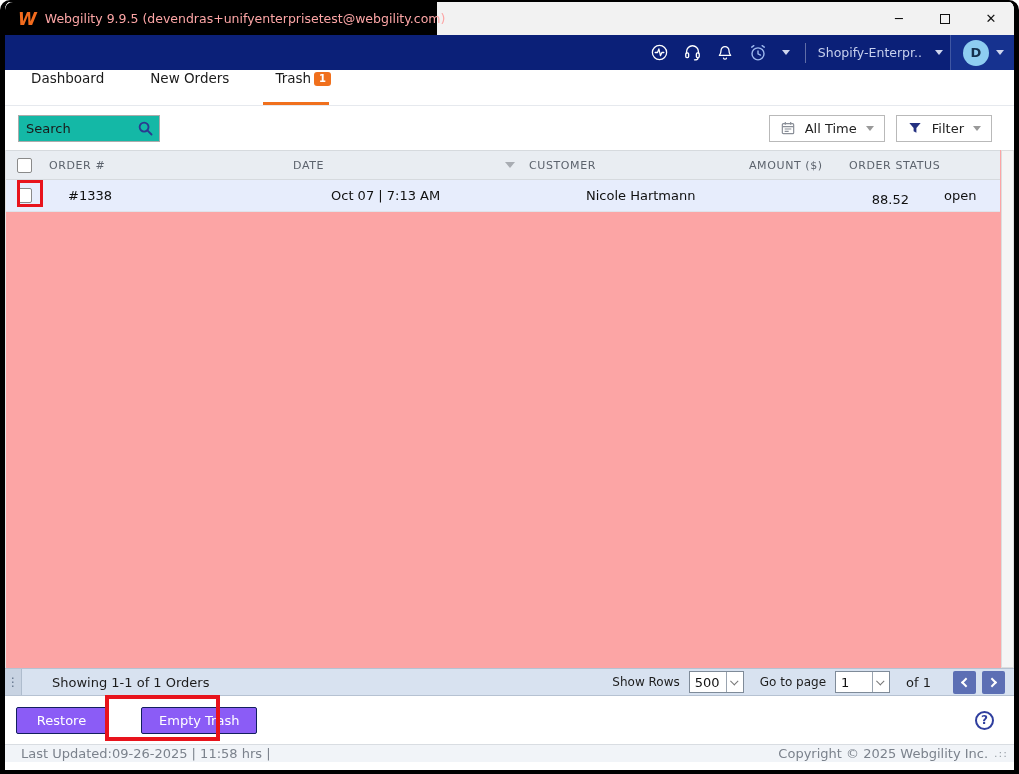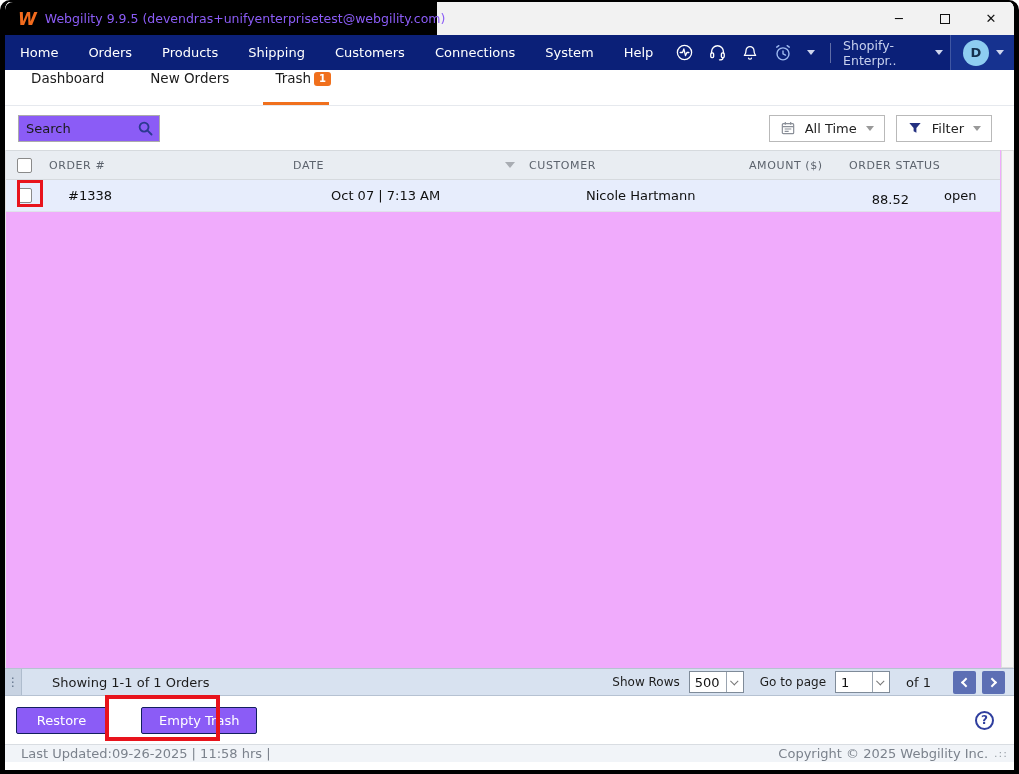--- a/index.html
+++ b/index.html
@@ -6,21 +6,21 @@
   html,body { background:#fff; font-family:"DejaVu Sans","Liberation Sans",sans-serif; }
   .window{
     position:relative; width:1019px; height:774px;
     border:solid #000; border-width:2px 5px 4px 5px;
     border-radius:10px 10px 0 0; overflow:hidden; background:#fff;
   }
   
   .titlebar{ height:33px; display:flex; background:#f2f2f2; }
   .tb-dark{ width:432px; background:#000; color:#fff; display:flex; align-items:center; gap:9px; padding-left:13px; border-top-left-radius:8px; }
   .logo{ color:#f26b1d; font-weight:bold; font-style:italic; font-size:17px; letter-spacing:-1px; }
-  .tb-title{ font-size:12.5px; color:#8b5cf6; white-space:nowrap; }
+  .tb-title{ font-size:12.5px; color:#fca5a5; white-space:nowrap; }
   .tb-light{ flex:1; display:flex; justify-content:flex-end; align-items:stretch; }
   .wc{ width:46px; display:flex; align-items:center; justify-content:center; color:#111; font-size:13px; cursor:default; }
   .maxbox{ width:10px; height:10px; border:1.2px solid #111; display:inline-block; }
   
   .navbar{ height:35px; background:#0b2078; display:flex; align-items:stretch; color:#fff; }
   .nav-left{ display:flex; align-items:center; }
   .nav-item{ padding:0 15px; font-size:13px; color:#fff; display:flex; align-items:center; height:100%; cursor:pointer; }
   .nav-right{ margin-left:auto; display:flex; align-items:center; }
   .nav-icon{ display:flex; align-items:center; justify-content:center; padding:0 7px; height:100%; cursor:pointer; }
   .caret{ width:0; height:0; border-left:4px solid transparent; border-right:4px solid transparent; border-top:5px solid #cfd6ee; display:inline-block; }
@@ -28,28 +28,28 @@
   .store-label{ font-size:12.5px; color:#c7d0ee; padding:0 6px 0 4px; cursor:pointer; }
   .avatar-wrap{ background:#16328f; border-left:1px solid rgba(255,255,255,.18); height:100%; display:flex; align-items:center; padding:0 10px 0 12px; gap:7px; cursor:pointer; }
   .avatar{ width:26px; height:26px; border-radius:50%; background:#8ecdf1; color:#15314e; font-size:13px; font-weight:bold; display:flex; align-items:center; justify-content:center; }
   
   .tabbar{ height:36px; background:#fff; display:flex; align-items:stretch; padding-left:12px; border-bottom:1px solid #e6e9ee; }
   .tab{ position:relative; display:flex; align-items:flex-start; padding:0 14px; margin-right:18px; font-size:13.5px; color:#1b1b1b; cursor:pointer; }
   .tab .badge{ position:absolute; top:2px; right:-6px; background:#f0701d; color:#fff; font-size:10px; font-weight:bold; padding:1px 5px; border-radius:3px; line-height:12px; }
   .tab.active .underline{ position:absolute; left:2px; right:-4px; bottom:0; height:3px; background:#f0701d; }
   
   .toolbar{ height:44px; background:#fff; display:flex; align-items:center; padding:0 22px 0 13px; }
-  .searchbox{ width:142px; height:27px; border:1px solid #ababab; background:#8b5cf6; display:flex; align-items:center; padding:0 5px 0 7px; }
+  .searchbox{ width:142px; height:27px; border:1px solid #ababab; background:#14b8a6; display:flex; align-items:center; padding:0 5px 0 7px; }
   .searchbox input{ border:none; outline:none; flex:1; width:90px; font-size:13px; color:#1a1a1a; font-family:inherit; background:transparent; }
   .searchbox input::placeholder{ color:#1a1a1a; opacity:1; }
   .tb-spacer{ flex:1; }
   .drop-btn{ height:27px; border:1px solid #b9b9b9; background:#fff; display:flex; align-items:center; gap:9px; padding:0 10px; font-size:13px; color:#222; margin-left:11px; cursor:pointer; }
   .drop-caret{ width:0; height:0; border-left:4px solid transparent; border-right:4px solid transparent; border-top:5px solid #999; }
   
-  .tableband{ height:518px; background:#f0abfc; position:relative; border-left:1px solid #e3e3e3; }
+  .tableband{ height:518px; background:#fca5a5; position:relative; border-left:1px solid #e3e3e3; }
   .scrolltrack{ position:absolute; top:0; right:0; bottom:0; width:13px; background:#f5f5f5; border:1px solid #dddddd; }
   .tgrid{ display:grid; grid-template-columns:37px 244px 236px 220px 100px 1fr; align-items:center; margin-right:14px; }
   .thead{ height:30px; background:#e9edf2; border-top:1px solid #d6dade; border-bottom:1px solid #d6dade; }
   .th{ font-size:11px; color:#5c636d; letter-spacing:.6px; padding-left:6px; display:flex; align-items:center; }
   .th.sortable{ justify-content:space-between; padding-right:8px; }
   .sort-caret{ width:0; height:0; border-left:5px solid transparent; border-right:5px solid transparent; border-top:6px solid #a9adb3; }
   .trow{ height:32px; background:#e7edfc; border-bottom:1px solid #dfe3ea; font-size:13px; color:#101010;gap:19px; }
   .td{ padding-left:6px; }
   .td.amount{ text-align:right; padding-right:10px;margin-top:8px; }
   .cbcell{ display:flex; justify-content:center; }
@@ -98,30 +98,20 @@
     <div class="tb-light">
       <span class="wc">─</span>
       <span class="wc">
           <span class="maxbox"></span>
         </span>
       <span class="wc">✕</span>
     </div>
   </div>
 
   <div class="navbar">
-    <div class="nav-left">
-      <span class="nav-item">Home</span>
-      <span class="nav-item">Orders</span>
-      <span class="nav-item">Products</span>
-      <span class="nav-item">Shipping</span>
-      <span class="nav-item">Customers</span>
-      <span class="nav-item">Connections</span>
-      <span class="nav-item">System</span>
-      <span class="nav-item">Help</span>
-    </div>
     <div class="nav-right">
       <span class="nav-icon">
         <svg width="19" height="19" viewBox="0 0 24 24" fill="none" stroke="#fff" stroke-width="1.6" stroke-linecap="round" stroke-linejoin="round">
             <circle cx="12" cy="12" r="9"></circle>
             <polyline points="6.5,12 9.5,12 11.2,7.5 13.2,16 15,12 17.5,12"></polyline>
           </svg>
       </span>
       <span class="nav-icon">
         <svg width="19" height="19" viewBox="0 0 24 24" fill="none" stroke="#fff" stroke-width="1.7" stroke-linecap="round" stroke-linejoin="round">
             <path d="M4.5 13v-2a7.5 7.5 0 0 1 15 0v2"></path>

